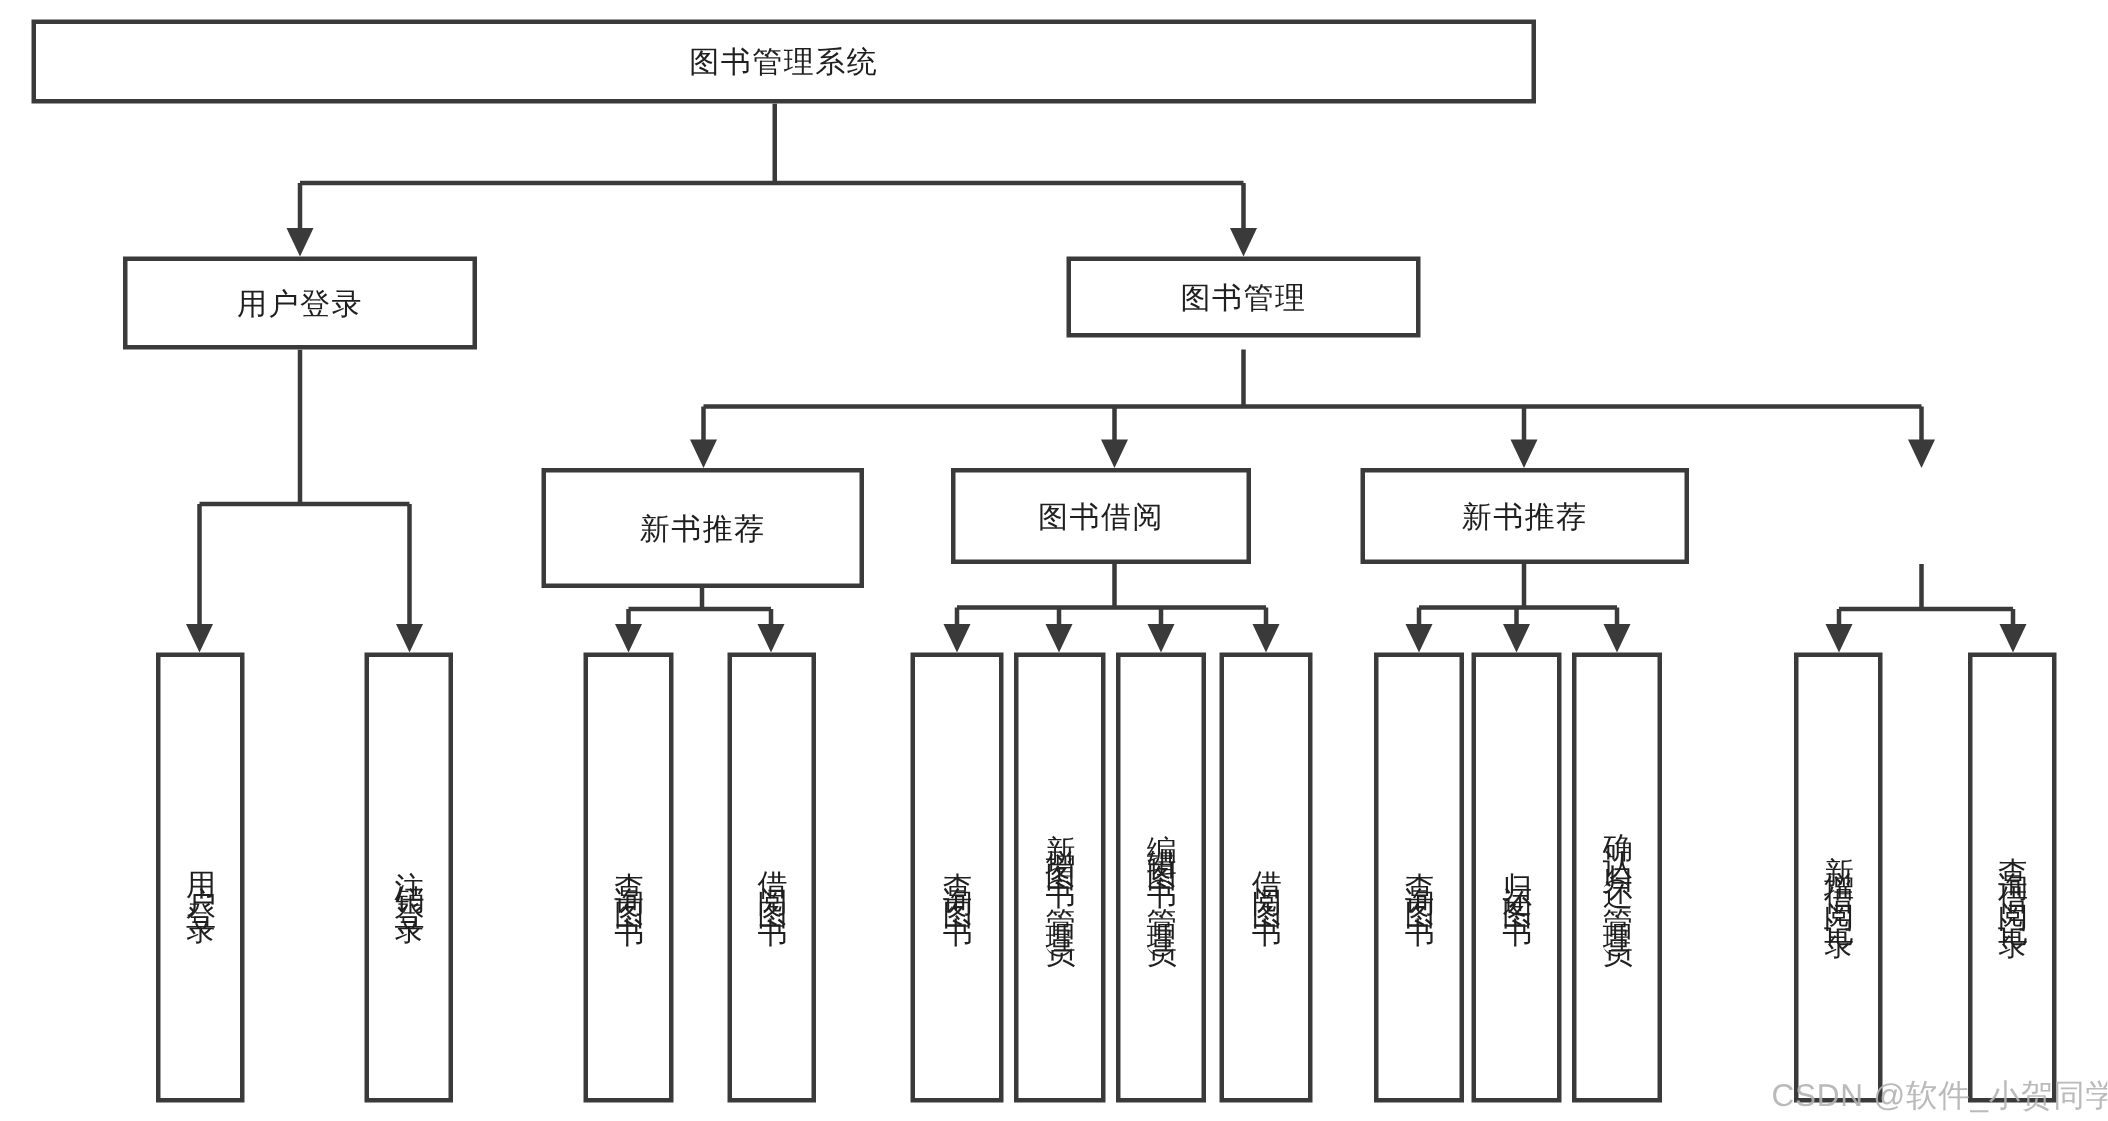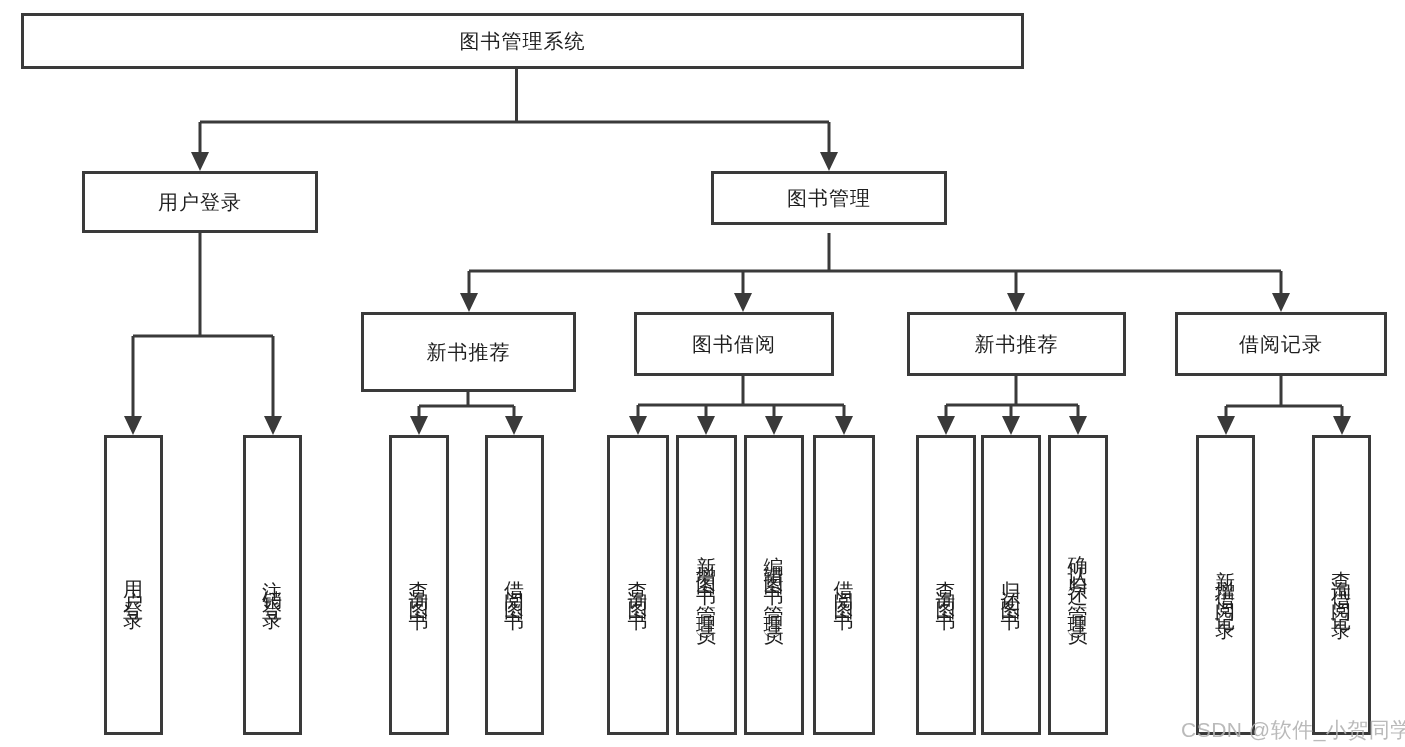--- a/index.html
+++ b/index.html
@@ -61,23 +61,20 @@
 
   <div class="node" style="left:361px;top:312px;width:215px;height:80px">
     <span>新书推荐</span>
   </div>
   <div class="node" style="left:634px;top:312px;width:200px;height:64px">
     <span>图书借阅</span>
   </div>
   <div class="node" style="left:907px;top:312px;width:219px;height:64px">
     <span>新书推荐</span>
   </div>
-  <div class="node" style="left:1175px;top:312px;width:212px;height:64px">
-    <span>借阅记录</span>
-  </div>
 
   <div class="node vnode" style="left:104px;top:435px;width:59px;height:300px">
     <span>用户登录</span>
   </div>
   <div class="node vnode" style="left:243px;top:435px;width:59px;height:300px">
     <span>注销登录</span>
   </div>
 
   <div class="node vnode" style="left:389px;top:435px;width:60px;height:300px">
     <span>查询图书</span>

